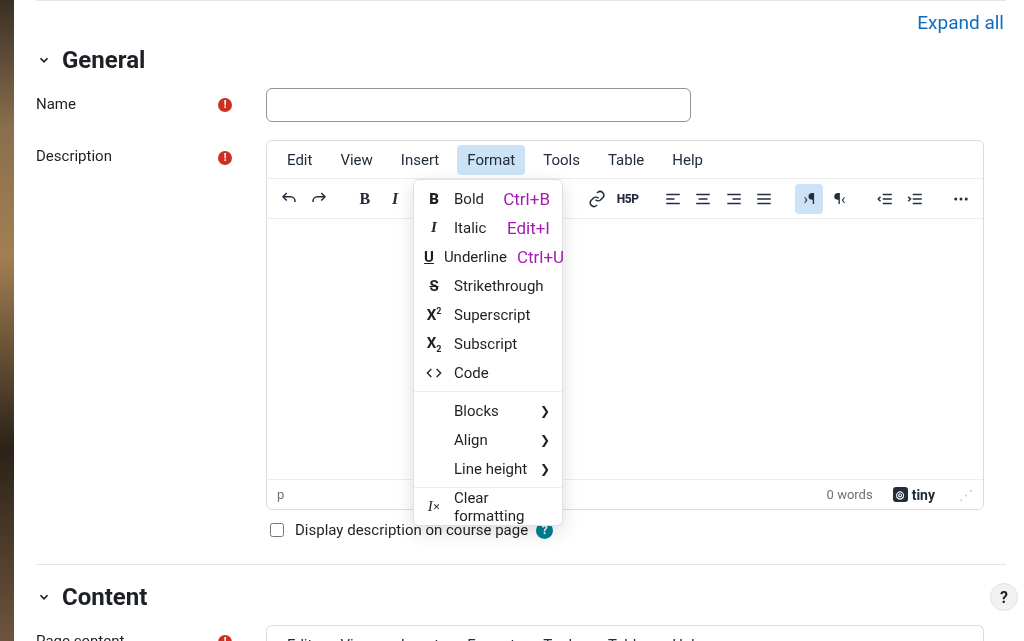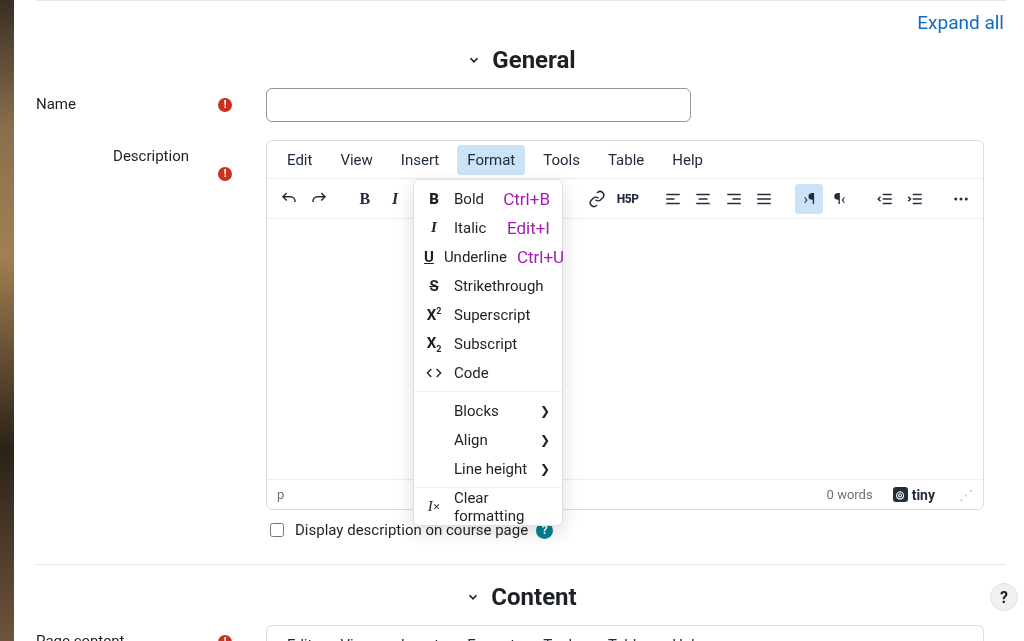--- a/index.html
+++ b/index.html
@@ -22,21 +22,21 @@
   .top-area {
     display: flex; justify-content: flex-end; align-items: center;
     height: 44px;
     border-top: 1px solid #e6e6e6;
   }
   .expand-all {
     color: #0f6cbf; font-size: 19px; cursor: pointer; padding-right: 2px;
   }
   .section-head {
     display: flex; align-items: center; gap: 10px;
-    font-size: 24px; font-weight: 700; margin: 2px 0 14px 0; justify-content: center;
+    font-size: 24px; font-weight: 700; margin: 2px 0 14px 0;
   }
   .chev { width: 16px; height: 16px; display: inline-flex; align-items: center; justify-content: center; color:#1d2125; cursor:pointer;}
   .chev svg { width: 14px; height: 14px; }
   .form-row {
     display: flex; align-items: flex-start; margin-bottom: 18px;
   }
   .form-label-col {
     width: 230px; padding-top: 7px; font-size: 15px; color: #1d2125;
     display:flex; align-items:center;
   }
@@ -145,21 +145,21 @@
     <div class="form-label-col">
       <span>Name</span>
       <span class="req-bubble">!</span>
     </div>
     <div class="form-input-col">
       <input class="text-input" type="text" style="">
     </div>
   </div>
 
   <div class="form-row">
-    <div class="form-label-col" style="align-items:center;flex-direction:column;">
+    <div class="form-label-col" style="align-items:flex-end;">
       <span>Description</span>
       <span class="req-bubble">!</span>
     </div>
     <div class="form-input-col">
       <div class="editor-wrap">
 
         <div class="menubar">
           <span class="menuitem">Edit</span>
           <span class="menuitem">View</span>
           <span class="menuitem">Insert</span>

